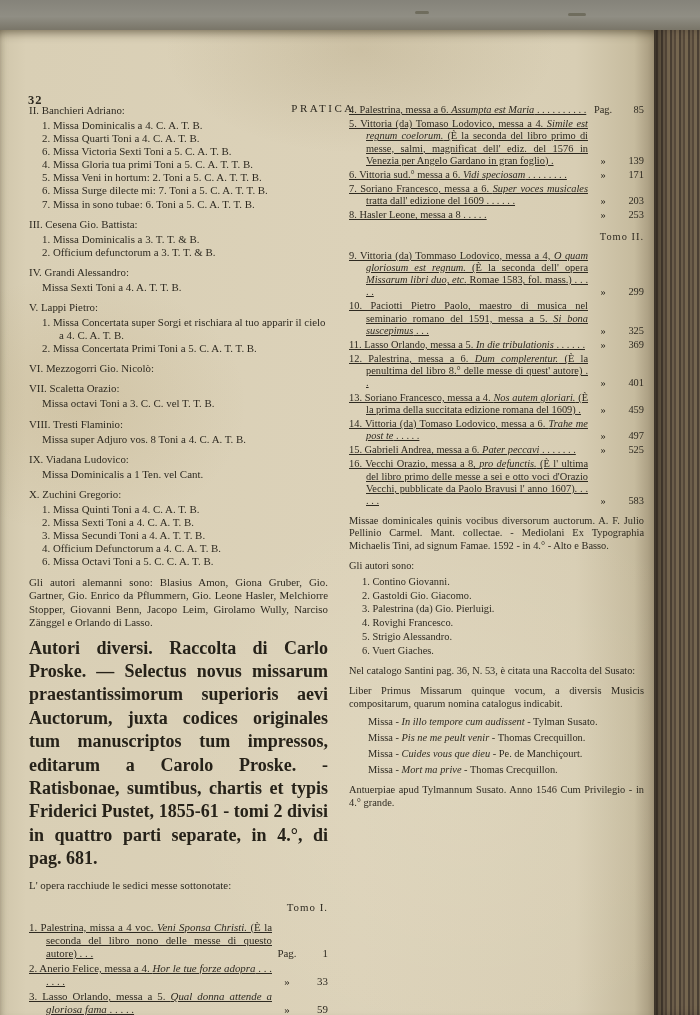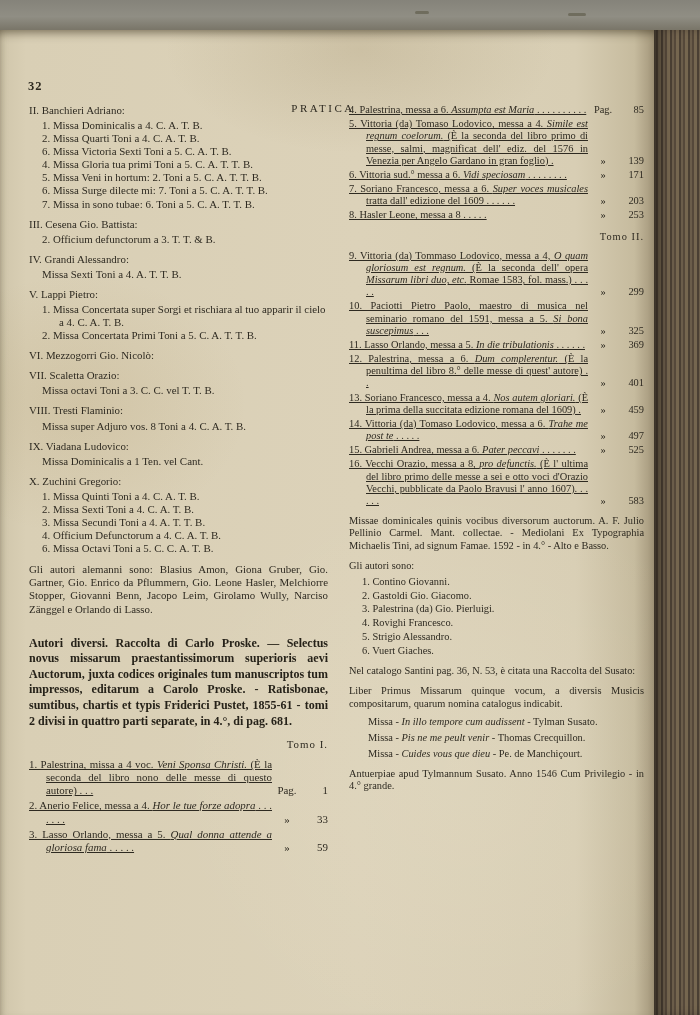--- a/index.html
+++ b/index.html
@@ -19,34 +19,34 @@
     box-shadow:inset 10px 0 12px -5px rgba(0,0,0,.55);}
   .page{position:absolute;left:0;top:30px;width:654px;height:985px;color:#2e2a21;
     background:
       radial-gradient(ellipse 260px 200px at 12% 38%, rgba(150,120,60,.13), transparent 65%),
       radial-gradient(ellipse 300px 160px at 55% 2%, rgba(120,100,55,.16), transparent 65%),
       radial-gradient(ellipse 420px 420px at 70% 75%, rgba(255,252,235,.10), transparent 70%),
       linear-gradient(90deg,#d0c6ab 0,#d9cfb5 4%,#dcd2b9 55%,#d8ceb4 88%,#c6bb9e 97%,#a3967a 100%);
     box-shadow:inset 0 8px 10px -5px rgba(55,45,25,.55), inset 5px 0 9px -6px rgba(55,45,25,.35);
     overflow:hidden;}
   .page-header{position:relative;height:18px;margin:48px 36px 8px 28px;}
-  .page-num{position:absolute;left:0;top:1px;font-size:12.5px;font-weight:bold;letter-spacing:1px;}
+  .page-num{position:absolute;left:0;top:15px;font-size:12.5px;font-weight:bold;letter-spacing:1px;}
   .running-title{position:absolute;left:0;right:0;top:0;text-align:center;font-size:11px;letter-spacing:2.5px;margin-top:24px;}
   .columns{display:flex;gap:21px;padding:0 10px 0 29px;}
   .col-left{flex:none;width:299px;font-size:10.9px;line-height:1.2;}
   .col-right{flex:1;font-size:10.4px;line-height:1.17;}
   .section{margin-bottom:7px;}
   .sec-header{margin-bottom:2px;}
   .sec-item{padding-left:30px;text-indent:-17px;}
   .entry{display:flex;align-items:flex-end;margin-bottom:2px;}
   .entry-text{flex:1;text-align:justify;padding-left:17px;text-indent:-17px;text-decoration:underline;}
   .entry-mark{flex:none;width:30px;text-align:center;white-space:nowrap;}
   .entry-page{flex:none;width:26px;text-align:right;}
   .para{margin:8px 0 6px;text-align:justify;}
-  .para-proske{font-weight:bold;font-size:12px;line-height:1.3;margin:20px 0 8px;color:#262219;}
+  .para-proske{font-weight:bold;font-size:18px;line-height:1.3;margin:8px 0 8px;color:#262219;}
   .tomo-heading{text-align:right;margin:9px 0 7px;letter-spacing:1px;}
   .autori-head{margin:8px 0 3px;}
   .autori{margin:0 0 7px;}
   .author-item{padding-left:13px;line-height:1.32;}
   .missa-list{margin:5px 0 6px;}
   .missa-item{padding-left:34px;text-indent:-15px;margin-bottom:4px;text-align:justify;}
 </style>
 </head>
 <body>
 
@@ -73,20 +73,21 @@
             <div class="sec-item">6. Missa Victoria Sexti Toni a 5. C. A. T. B.</div>
             <div class="sec-item">4. Missa Gloria tua primi Toni a 5. C. A. T. T. B.</div>
             <div class="sec-item">5. Missa Veni in hortum: 2. Toni a 5. C. A. T. T. B.</div>
             <div class="sec-item">6. Missa Surge dilecte mi: 7. Toni a 5. C. A. T. T. B.</div>
             <div class="sec-item">7. Missa in sono tubae: 6. Toni a 5. C. A. T. T. B.</div>
           </div>
       </div>
       <div class="section">
         <div class="sec-header">III. Cesena Gio. Battista:</div>
         <div>
+            <div class="sec-item">1. Missa Dominicalis a 3. T. T. &amp; B.</div>
             <div class="sec-item">2. Officium defunctorum a 3. T. T. &amp; B.</div>
           </div>
       </div>
       <div class="section">
         <div class="sec-header">IV. Grandi Alessandro:</div>
         <div>
             <div class="sec-item">Missa Sexti Toni a 4. A. T. T. B.</div>
           </div>
       </div>
       <div class="section">
@@ -123,20 +124,21 @@
             <div class="sec-item">1. Missa Quinti Toni a 4. C. A. T. B.</div>
             <div class="sec-item">2. Missa Sexti Toni a 4. C. A. T. B.</div>
             <div class="sec-item">3. Missa Secundi Toni a 4. A. T. T. B.</div>
             <div class="sec-item">4. Officium Defunctorum a 4. C. A. T. B.</div>
             <div class="sec-item">6. Missa Octavi Toni a 5. C. C. A. T. B.</div>
           </div>
       </div>
 
       <p class="para">Gli autori alemanni sono: Blasius Amon, Giona Gruber, Gio. Gartner, Gio. Enrico da Pflummern, Gio. Leone Hasler, Melchiorre Stopper, Giovanni Benn, Jacopo Leim, Girolamo Wully, Narciso Zänggel e Orlando di Lasso.</p>
       <p class="para para-proske">Autori diversi. Raccolta di Carlo Proske. — Selectus novus missarum praestantissimorum superioris aevi Auctorum, juxta codices originales tum manuscriptos tum impressos, editarum a Carolo Proske. - Ratisbonae, sumtibus, chartis et typis Friderici Pustet, 1855-61 - tomi 2 divisi in quattro parti separate, in 4.°, di pag. 681.</p>
+      <p class="para">L' opera racchiude le sedici messe sottonotate:</p>
       <div class="tomo-heading">Tomo I.</div>
       <div>
           <div class="entry">
             <span class="entry-text">1. Palestrina, missa a 4 voc. <i>Veni Sponsa Christi.</i> (È la seconda del libro nono delle messe di questo autore)  .  .  .</span>
             <span class="entry-mark">Pag.</span>
             <span class="entry-page">1</span>
           </div>
           <div class="entry">
             <span class="entry-text">2. Anerio Felice, messa a 4. <i>Hor le tue forze adopra</i>  .  .  .  .  .  .  .</span>
             <span class="entry-mark">»</span>
@@ -231,18 +233,19 @@
           <div class="author-item">4. Rovighi Francesco.</div>
           <div class="author-item">5. Strigio Alessandro.</div>
           <div class="author-item">6. Vuert Giaches.</div>
         </div>
       <p class="para">Nel catalogo Santini pag. 36, N. 53, è citata una Raccolta del Susato:</p>
       <p class="para">Liber Primus Missarum quinque vocum, a diversis Musicis compositarum, quarum nomina catalogus indicabit.</p>
       <div class="missa-list">
           <div class="missa-item">Missa - <i>In illo tempore cum audissent</i> - Tylman Susato.</div>
           <div class="missa-item">Missa - <i>Pis ne me peult venir</i> - Thomas Crecquillon.</div>
           <div class="missa-item">Missa - <i>Cuides vous que dieu</i> - Pe. de Manchiçourt.</div>
+          <div class="missa-item">Missa - <i>Mort ma prive</i> - Thomas Crecquillon.</div>
         </div>
       <p class="para">Antuerpiae apud Tylmannum Susato. Anno 1546 Cum Privilegio - in 4.° grande.</p>
     </div>
 
   </div>
 </div>
 
 </body></html>

